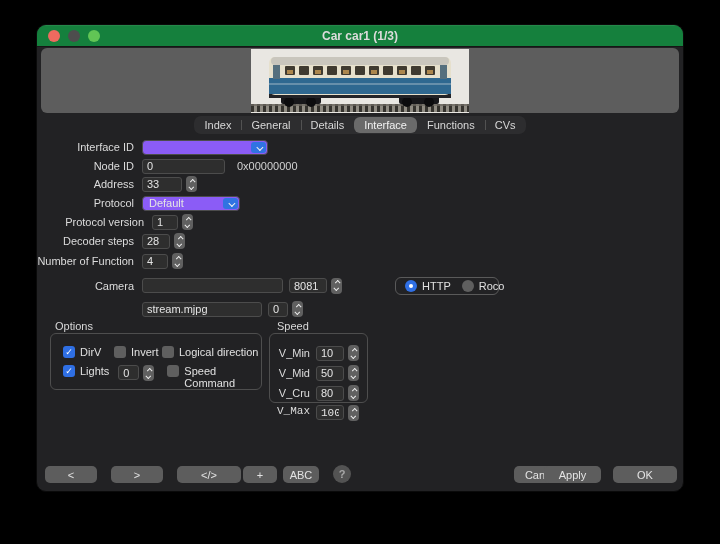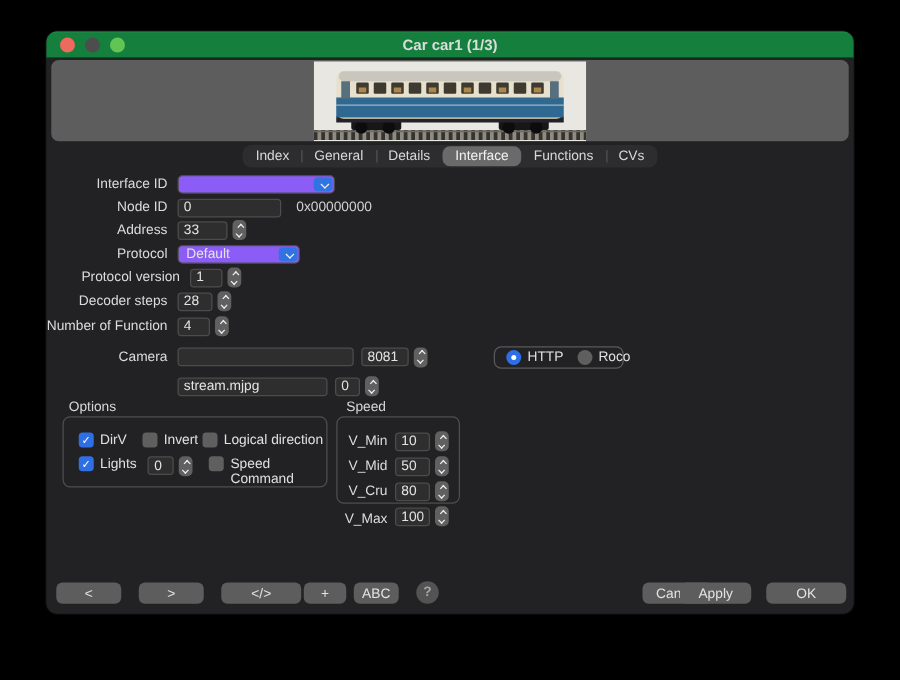--- a/index.html
+++ b/index.html
@@ -268,21 +268,21 @@
           </span>
       </div>
       <div style="display:flex; align-items:center; justify-content:flex-end; font-size:11px; padding-right:8px;">
         <span style="color:#dcdcdc;">V_Cru</span>
         <input class="tf" style="width: 28px; margin-left: 6px;" value="80">
         <span class="stepper">
             <i class="chev up"></i>
             <i class="chev down"></i>
           </span>
       </div>
-      <div style="display:flex; align-items:flex-end; justify-content:flex-end; font-size:11px; padding-right:8px;">
+      <div style="display:flex; align-items:flex-start; justify-content:flex-end; font-size:11px; padding-right:8px;font-family:Liberation Mono, monospace;">
         <span style="color:#dcdcdc;">V_Max</span>
         <input class="tf" style="width: 28px; margin-left: 6px;" value="100">
         <span class="stepper">
             <i class="chev up"></i>
             <i class="chev down"></i>
           </span>
       </div>
     </div>
   </div>
 

